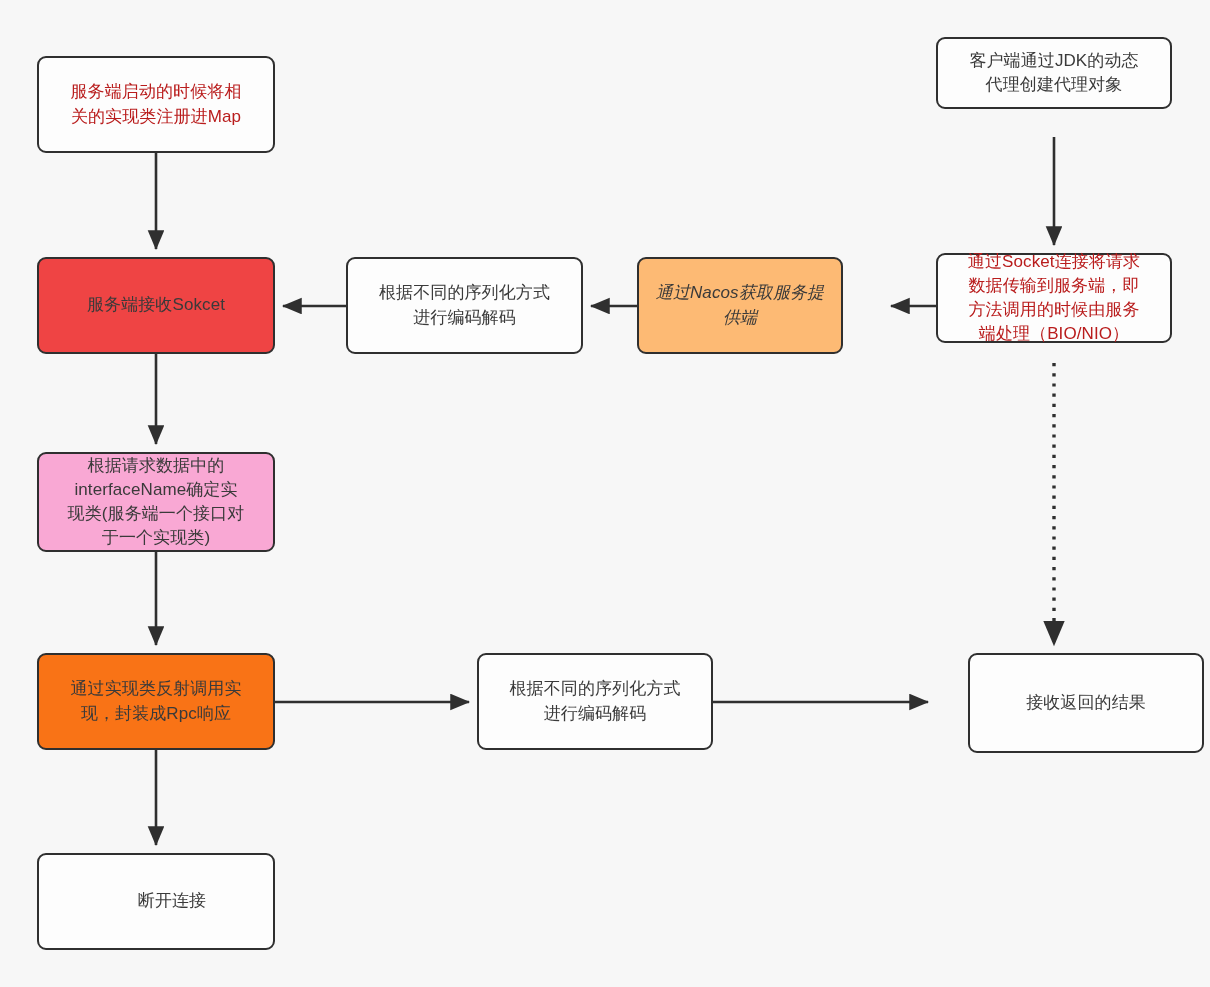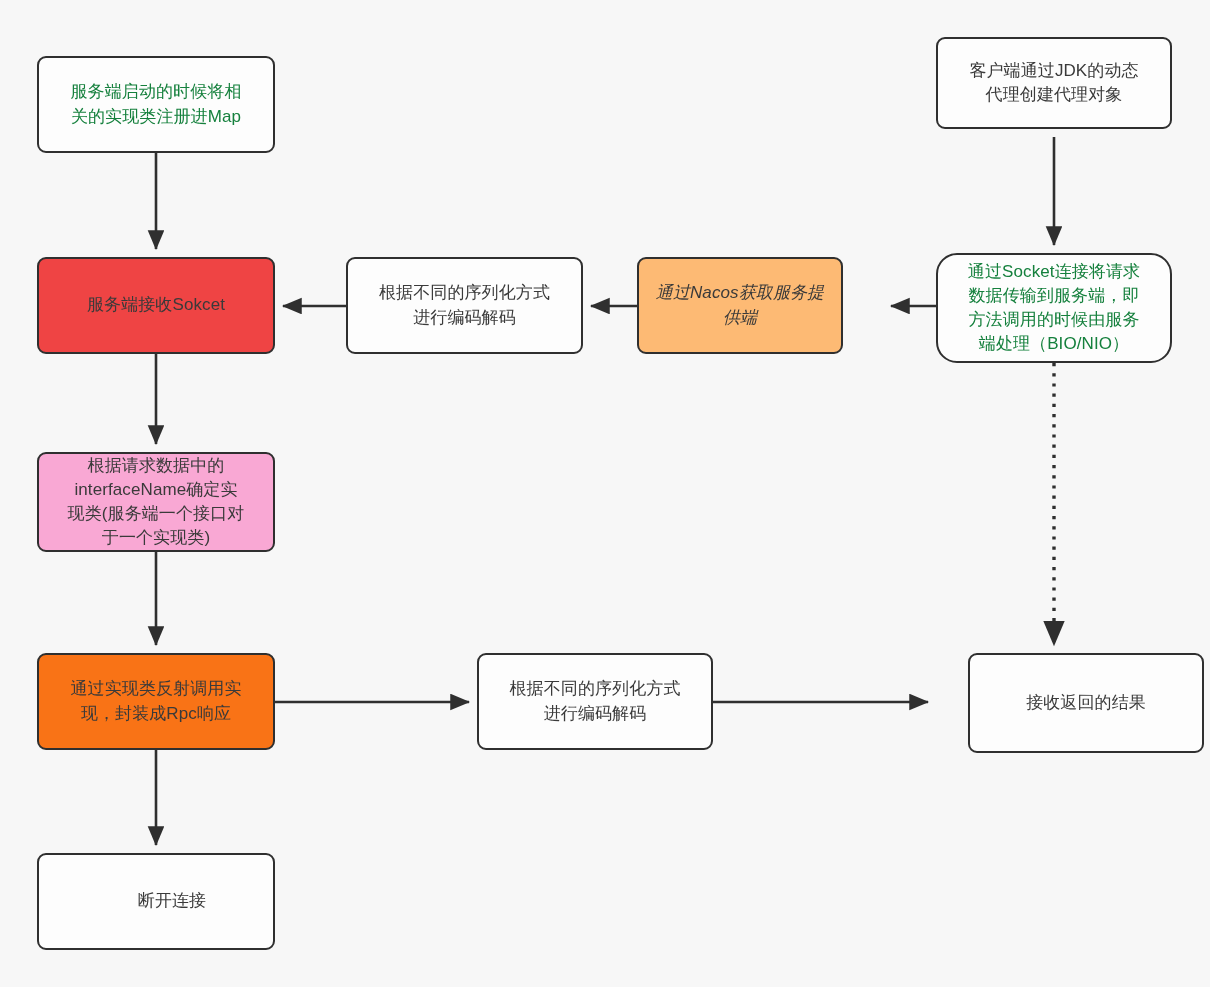--- a/index.html
+++ b/index.html
@@ -77,40 +77,40 @@
 
     <line x1="275" y1="702" x2="469" y2="702" stroke="#2f2f2f" stroke-width="2.6" marker-end="url(#arrow)"></line>
 
     <line x1="713" y1="702" x2="928" y2="702" stroke="#2f2f2f" stroke-width="2.6" marker-end="url(#arrow)"></line>
 
     <line x1="156" y1="750" x2="156" y2="845" stroke="#2f2f2f" stroke-width="2.6" marker-end="url(#arrow)"></line>
 
     <line x1="1054" y1="363" x2="1054" y2="645" stroke="#2f2f2f" stroke-width="3.4" stroke-dasharray="3.2 7" stroke-linecap="butt" marker-end="url(#arrow)"></line>
   </svg>
 
-  <div class="node" style="left: 37px; top: 56px; width: 238px; height: 97px; background: rgb(253, 253, 253); border-color: rgb(47, 47, 47); color: #15803d;">
+  <div class="node" style="left: 37px; top: 56px; width: 238px; height: 97px; background: rgb(253, 253, 253); border-color: rgb(47, 47, 47); color: #b91c1c;">
     <span class="node-label">服务端启动的时候将相
 关的实现类注册进Map</span>
   </div>
-  <div class="node" style="left: 936px; top: 37px; width: 236px; height: 92px; background: rgb(253, 253, 253); border-color: rgb(47, 47, 47); color: rgb(58, 58, 58);">
+  <div class="node" style="left: 936px; top: 37px; width: 236px; height: 72px; background: rgb(253, 253, 253); border-color: rgb(47, 47, 47); color: rgb(58, 58, 58);">
     <span class="node-label">客户端通过JDK的动态
 代理创建代理对象</span>
   </div>
   <div class="node" style="left: 37px; top: 257px; width: 238px; height: 97px; background: #ef4444; border-color: rgb(47, 47, 47); color: rgb(58, 58, 58);">
     <span class="node-label">服务端接收Sokcet</span>
   </div>
   <div class="node" style="left: 346px; top: 257px; width: 237px; height: 97px; background: rgb(253, 253, 253); border-color: rgb(47, 47, 47); color: rgb(58, 58, 58);">
     <span class="node-label">根据不同的序列化方式
 进行编码解码</span>
   </div>
   <div class="node" style="left: 637px; top: 257px; width: 206px; height: 97px; background: #fdba74; border-color: rgb(47, 47, 47); color: rgb(58, 58, 58); font-style: italic;">
     <span class="node-label">通过Nacos获取服务提
 供端</span>
   </div>
-  <div class="node" style="left: 936px; top: 253px; width: 236px; height: 110px; background: rgb(253, 253, 253); border-color: rgb(47, 47, 47); color: #15803d; border-radius: 21px;">
+  <div class="node" style="left: 936px; top: 253px; width: 236px; height: 90px; background: rgb(253, 253, 253); border-color: rgb(47, 47, 47); color: #b91c1c;">
     <span class="node-label">通过Socket连接将请求
 数据传输到服务端，即
 方法调用的时候由服务
 端处理（BIO/NIO）</span>
   </div>
   <div class="node" style="left: 37px; top: 452px; width: 238px; height: 100px; background: #f9a8d4; border-color: rgb(47, 47, 47); color: rgb(58, 58, 58);">
     <span class="node-label">根据请求数据中的
 interfaceName确定实
 现类(服务端一个接口对
 于一个实现类)</span>

